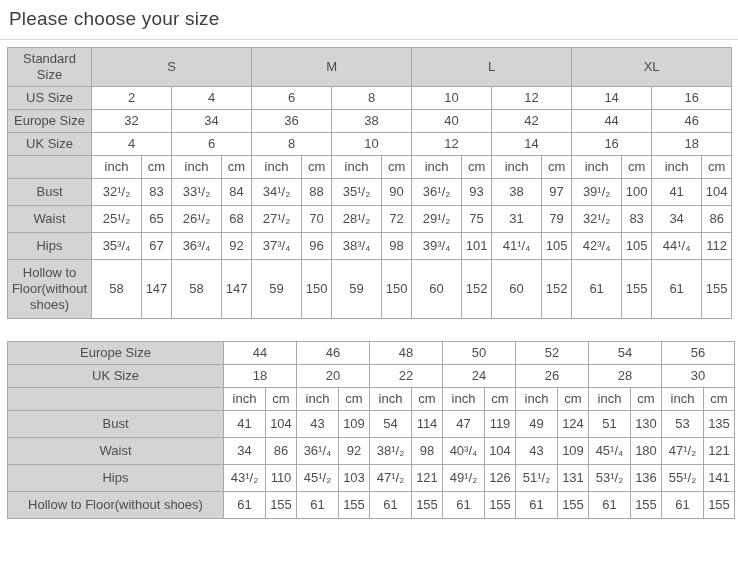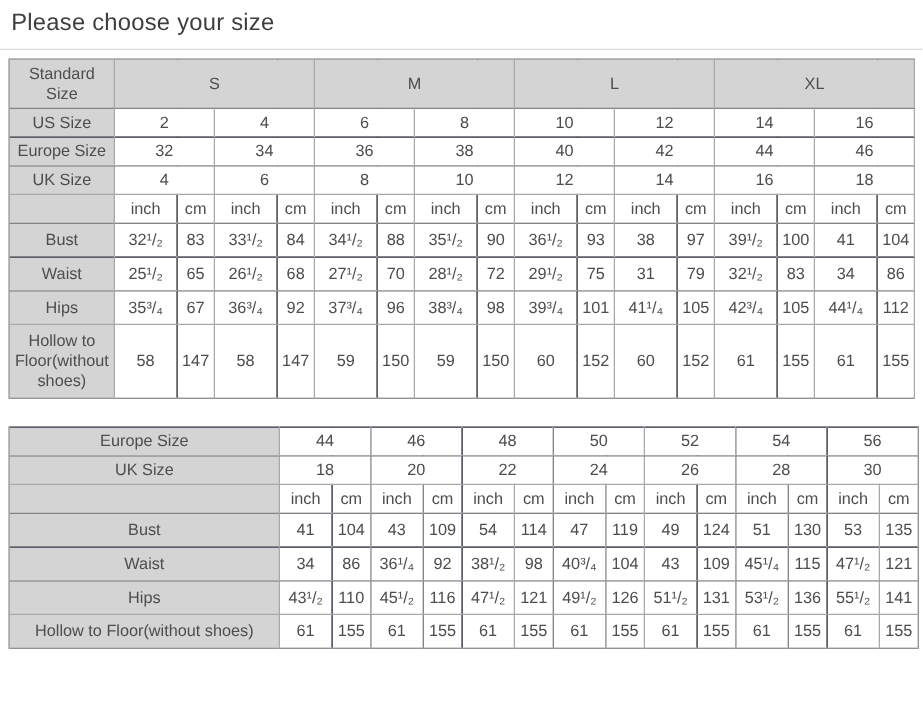--- a/index.html
+++ b/index.html
@@ -270,30 +270,30 @@
           <td class="val" data-name="value-cell">86</td>
           <td class="val" data-name="value-cell">36¹/₄</td>
           <td class="val" data-name="value-cell">92</td>
           <td class="val" data-name="value-cell">38¹/₂</td>
           <td class="val" data-name="value-cell">98</td>
           <td class="val" data-name="value-cell">40³/₄</td>
           <td class="val" data-name="value-cell">104</td>
           <td class="val" data-name="value-cell">43</td>
           <td class="val" data-name="value-cell">109</td>
           <td class="val" data-name="value-cell">45¹/₄</td>
-          <td class="val" data-name="value-cell">115</td>
+          <td class="val" data-name="value-cell">180</td>
           <td class="val" data-name="value-cell">47¹/₂</td>
           <td class="val" data-name="value-cell">121</td>
         </tr>
         <tr data-name="measurement-row">
           <td class="lbl" data-name="row-label">Hips</td>
           <td class="val" data-name="value-cell">43¹/₂</td>
           <td class="val" data-name="value-cell">110</td>
           <td class="val" data-name="value-cell">45¹/₂</td>
-          <td class="val" data-name="value-cell">116</td>
+          <td class="val" data-name="value-cell">103</td>
           <td class="val" data-name="value-cell">47¹/₂</td>
           <td class="val" data-name="value-cell">121</td>
           <td class="val" data-name="value-cell">49¹/₂</td>
           <td class="val" data-name="value-cell">126</td>
           <td class="val" data-name="value-cell">51¹/₂</td>
           <td class="val" data-name="value-cell">131</td>
           <td class="val" data-name="value-cell">53¹/₂</td>
           <td class="val" data-name="value-cell">136</td>
           <td class="val" data-name="value-cell">55¹/₂</td>
           <td class="val" data-name="value-cell">141</td>

